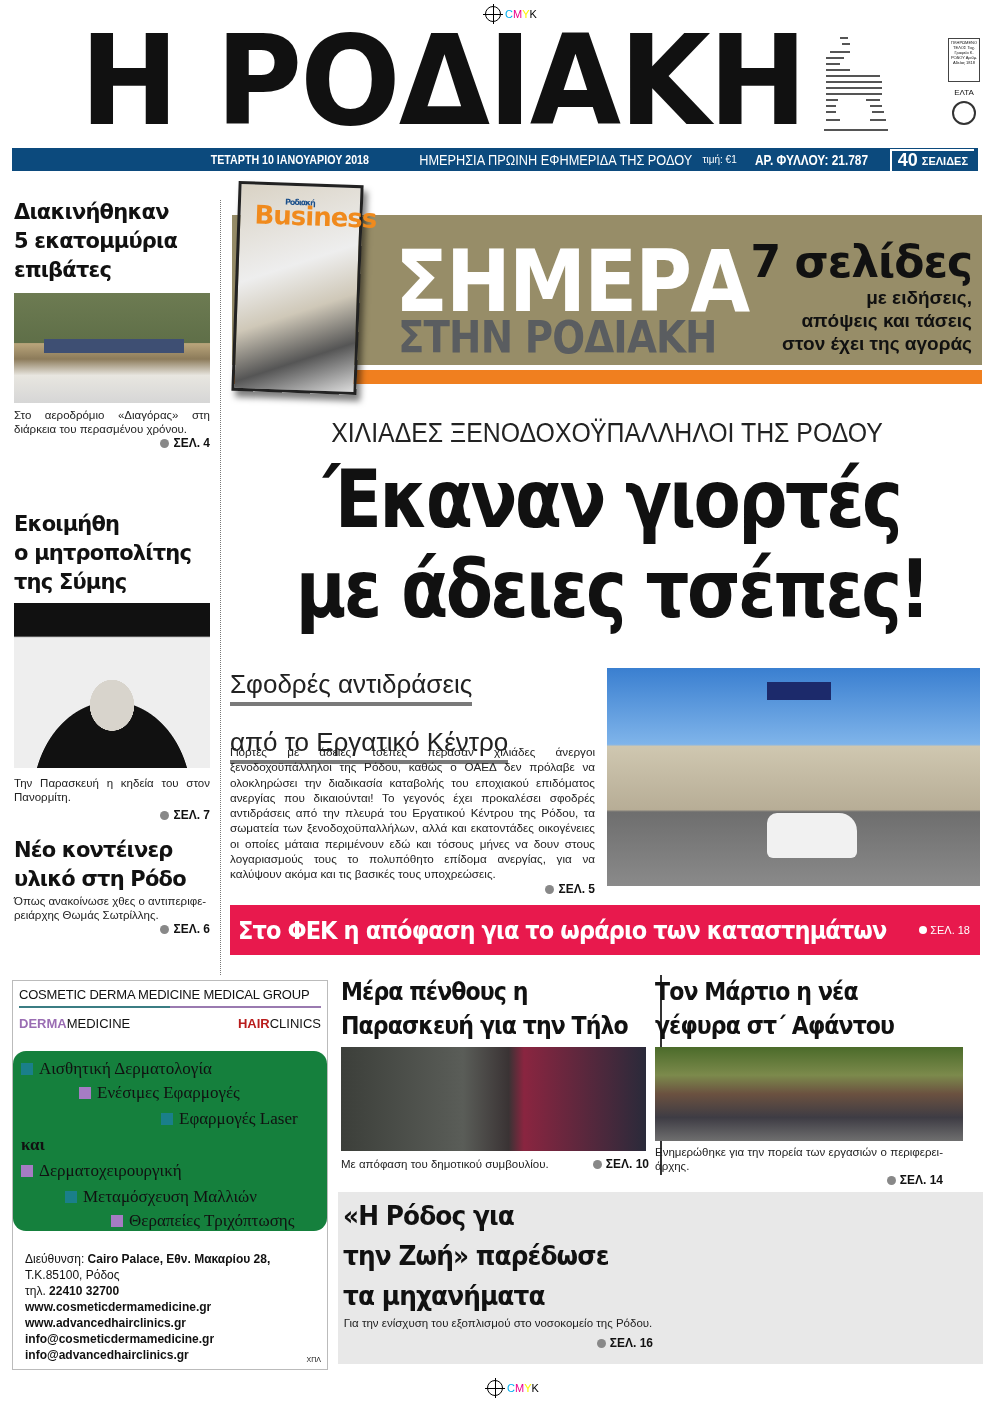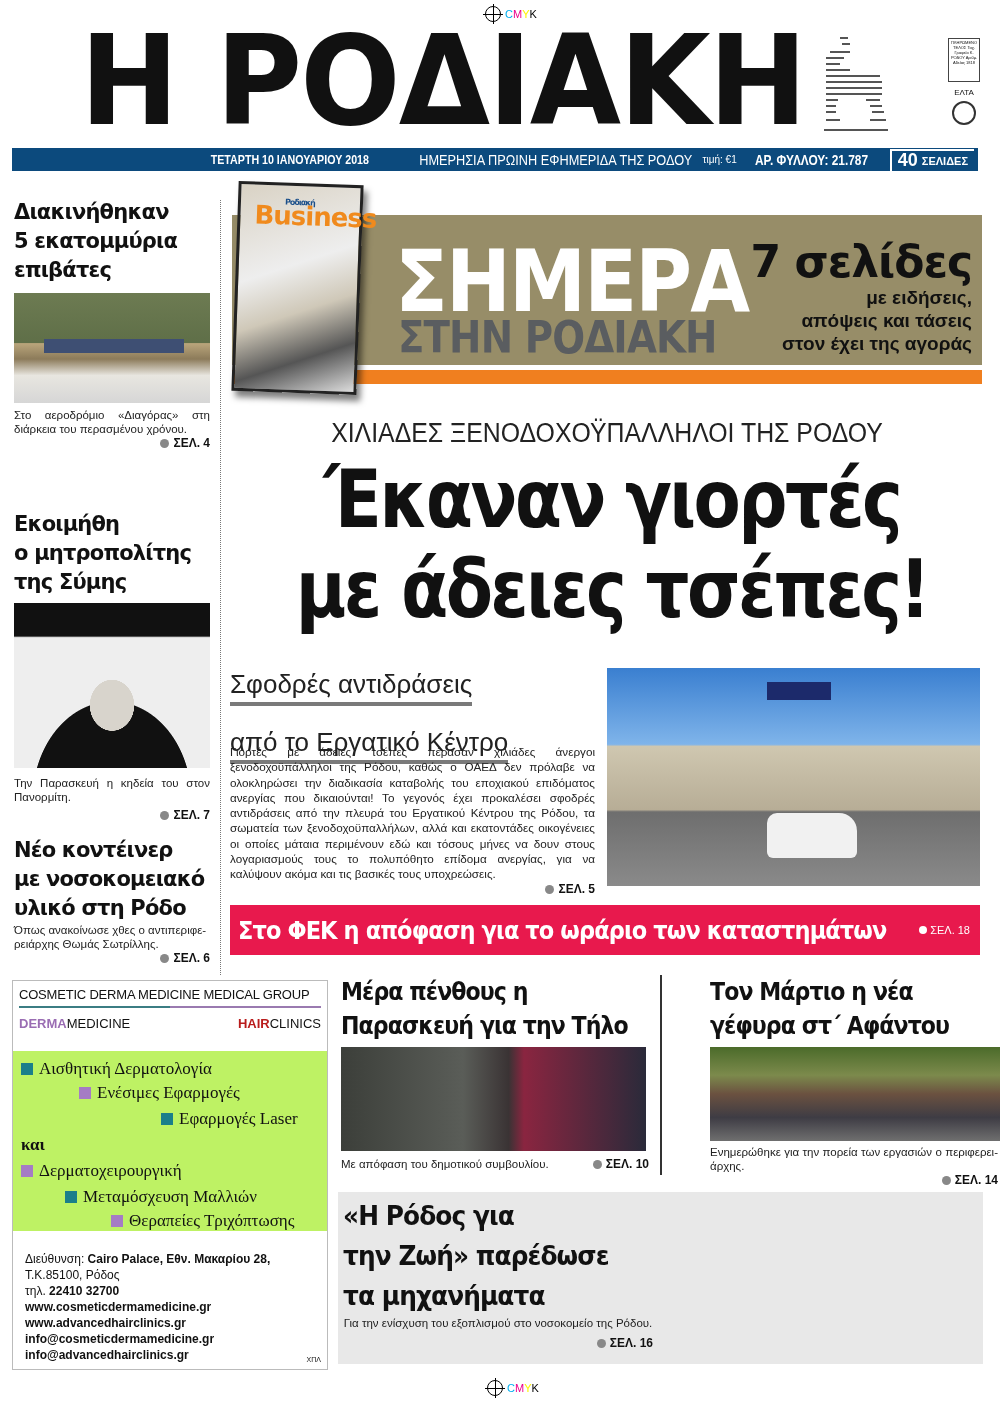--- a/index.html
+++ b/index.html
@@ -62,21 +62,21 @@
   .fek .t { font-family: "DejaVu Sans", sans-serif; font-weight: bold; font-size: 25px; letter-spacing: -1px; transform: scaleX(.9); transform-origin: left; white-space: nowrap; }
   .fek .s { position: absolute; right: 10px; font-size: 11px; }
   .fek .s .dot { display: inline-block; width: 8px; height: 8px; border-radius: 50%; background: #fff; margin-right: 3px; }
 
   .ad { left: 12px; top: 980px; width: 316px; height: 390px; border: 1px solid #bbb; background: #fff; }
   .ad .grp { font-size: 13px; padding: 6px 6px 0; letter-spacing: -.2px; }
   .ad .rule { margin: 4px 6px 0; height: 2px; background: linear-gradient(90deg, #3b7d83 0 50%, #9a7ab0 50% 100%); }
   .ad .logos { display: flex; justify-content: space-between; padding: 8px 6px 0; font-size: 13px; }
   .ad .logos b { color: #9a6db3; }
   .ad .logos .hc b { color: #b91c1c; }
-  .ad .svc { position: absolute; left: 0; top: 70px; width: 314px; height: 180px; background: #bef264; font-family: "Liberation Serif", serif; font-size: 17px; }
+  .ad .svc { position: absolute; left: 0; top: 70px; width: 314px; height: 180px; background: #15803d; font-family: "Liberation Serif", serif; font-size: 17px; border-radius: 13px; }
   .ad .svc .row { position: absolute; display: flex; align-items: center; gap: 6px; white-space: nowrap; }
   .ad .svc .sq { width: 12px; height: 12px; display: inline-block; }
   .teal { background: #1a7f8a; } .purp { background: #a57cc4; }
   .ad .info { position: absolute; left: 12px; top: 270px; font-size: 12px; line-height: 16px; }
   .ad .xpl { position: absolute; right: 6px; bottom: 6px; font-size: 7px; }
 
   .story-title { font-family: "DejaVu Sans", sans-serif; font-weight: bold; font-size: 24px; line-height: 34px; letter-spacing: -1px; color: #111; transform: scaleX(.92); transform-origin: left; white-space: nowrap; }
   .ph-crash { background: linear-gradient(90deg, #3c3f3a 0%, #5a5d58 40%, #3a3334 55%, #8a2540 60%, #2a2a3a 100%); }
   .ph-bridge { background: linear-gradient(180deg, #4b6b2a 0%, #7c8a4c 30%, #6b5140 50%, #3e3c44 75%, #6f6f6f 100%); }
   .bottom-box { left: 338px; top: 1192px; width: 645px; height: 172px; background: #e8e8e8; }
@@ -150,21 +150,20 @@
     <div>της Σύμης</div>
   </div>
   <div class="photo ph-priest" style="width:196px;height:165px;margin-top:6px;"></div>
   <div class="caption" style="margin-top:8px;">Την Παρασκευή η κηδεία του στον Πανορμίτη.</div>
   <div class="sel" style="margin-top:4px;"><span class="dot"></span><span>ΣΕΛ. 7</span></div>
 </div>
 
 <div class="abs" style="left:14px;top:836px;width:196px;">
   <div class="side-title">
     <div>Νέο κοντέινερ</div>
-    <div>με νοσοκομειακό</div>
     <div>υλικό στη Ρόδο</div>
   </div>
   <div class="caption" style="text-align:left;">Όπως ανακοίνωσε χθες ο αντιπεριφε-ρειάρχης Θωμάς Σωτρίλλης.</div>
   <div class="sel"><span class="dot"></span><span>ΣΕΛ. 6</span></div>
 </div>
 
 <div class="abs biz"></div>
 <div class="abs biz-orange"></div>
 <div class="abs mag">
   <div class="brand"><small>Ροδιακή</small><span>Business</span></div>
@@ -254,21 +253,21 @@
     <div>Μέρα πένθους η</div>
     <div>Παρασκευή για την Τήλο</div>
   </div>
   <div class="photo ph-crash" style="width:305px;height:104px;margin-top:4px;"></div>
   <div style="display:flex;justify-content:space-between;margin-top:6px;">
     <span class="caption">Με απόφαση του δημοτικού συμβουλίου.</span>
     <span class="sel"><span class="dot"></span><span>ΣΕΛ. 10</span></span>
   </div>
 </div>
 <div class="abs" style="left:660px;top:975px;height:200px;border-left:2px solid #333;"></div>
-<div class="abs" style="left:710px;top:975px;width:288px;">
+<div class="abs" style="left:655px;top:975px;width:288px;">
   <div class="story-title">
     <div>Τον Μάρτιο η νέα</div>
     <div>γέφυρα στ΄ Αφάντου</div>
   </div>
   <div class="photo ph-bridge" style="width:308px;height:94px;margin-top:4px;"></div>
   <div class="caption" style="margin-top:4px;">Ενημερώθηκε για την πορεία των εργασιών ο περιφερει-άρχης.</div>
   <div class="sel"><span class="dot"></span><span>ΣΕΛ. 14</span></div>
 </div>
 
 <div class="abs bottom-box"></div>

